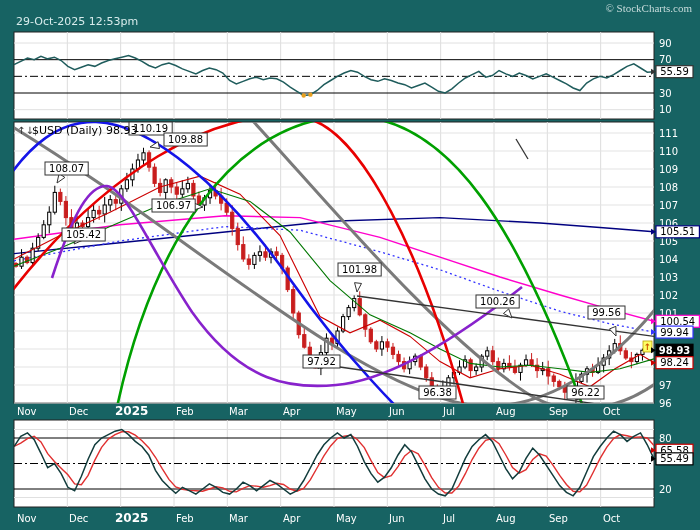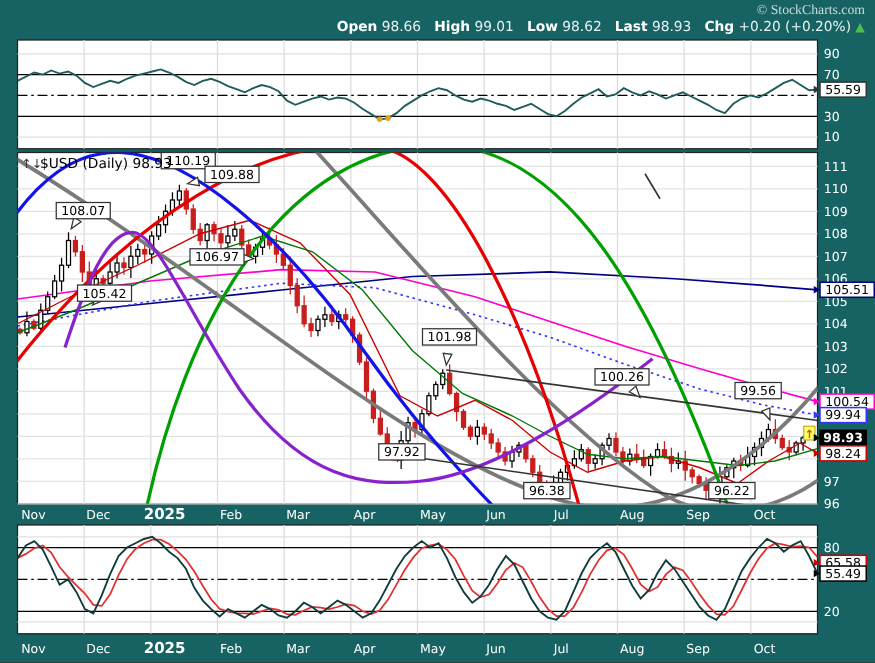--- a/index.html
+++ b/index.html
@@ -17,33 +17,21 @@
   .up-arrow{color:#4cc04c;font-size:10px;}
   svg{position:absolute;left:0;top:0;}
   svg text{font-family:"DejaVu Sans","Liberation Sans",sans-serif;}
 </style>
 </head>
 <body>
 
 <div class="stage">
   <div class="hdr">
     <div class="copy">© StockCharts.com</div>
-    <div class="quote">
-      <b>Open</b>
-      <span>98.66</span>
-      <b>High</b>
-      <span>99.01</span>
-      <b>Low</b>
-      <span>98.62</span>
-      <b>Last</b>
-      <span>98.93</span>
-      <b>Chg</b>
-      <span>+0.20 (+0.20%)</span>
-      <span class="up-arrow">▲</span>
-    </div>
+    <div class="hrow2">29-Oct-2025 12:53pm</div>
   </div>
 
   <svg id="chart-svg" width="700" height="530">
     <g id="g-rsi">
         <rect x="14" y="32" width="640" height="87" fill="#ffffff" stroke="#222" stroke-width="1"></rect>
         <line x1="67.33333333333334" y1="32" x2="67.33333333333334" y2="119" stroke="#dcdcdc" stroke-width="1"></line>
         <line x1="120.66666666666667" y1="32" x2="120.66666666666667" y2="119" stroke="#dcdcdc" stroke-width="1"></line>
         <line x1="174" y1="32" x2="174" y2="119" stroke="#dcdcdc" stroke-width="1"></line>
         <line x1="227.33333333333334" y1="32" x2="227.33333333333334" y2="119" stroke="#dcdcdc" stroke-width="1"></line>
         <line x1="280.6666666666667" y1="32" x2="280.6666666666667" y2="119" stroke="#dcdcdc" stroke-width="1"></line>

